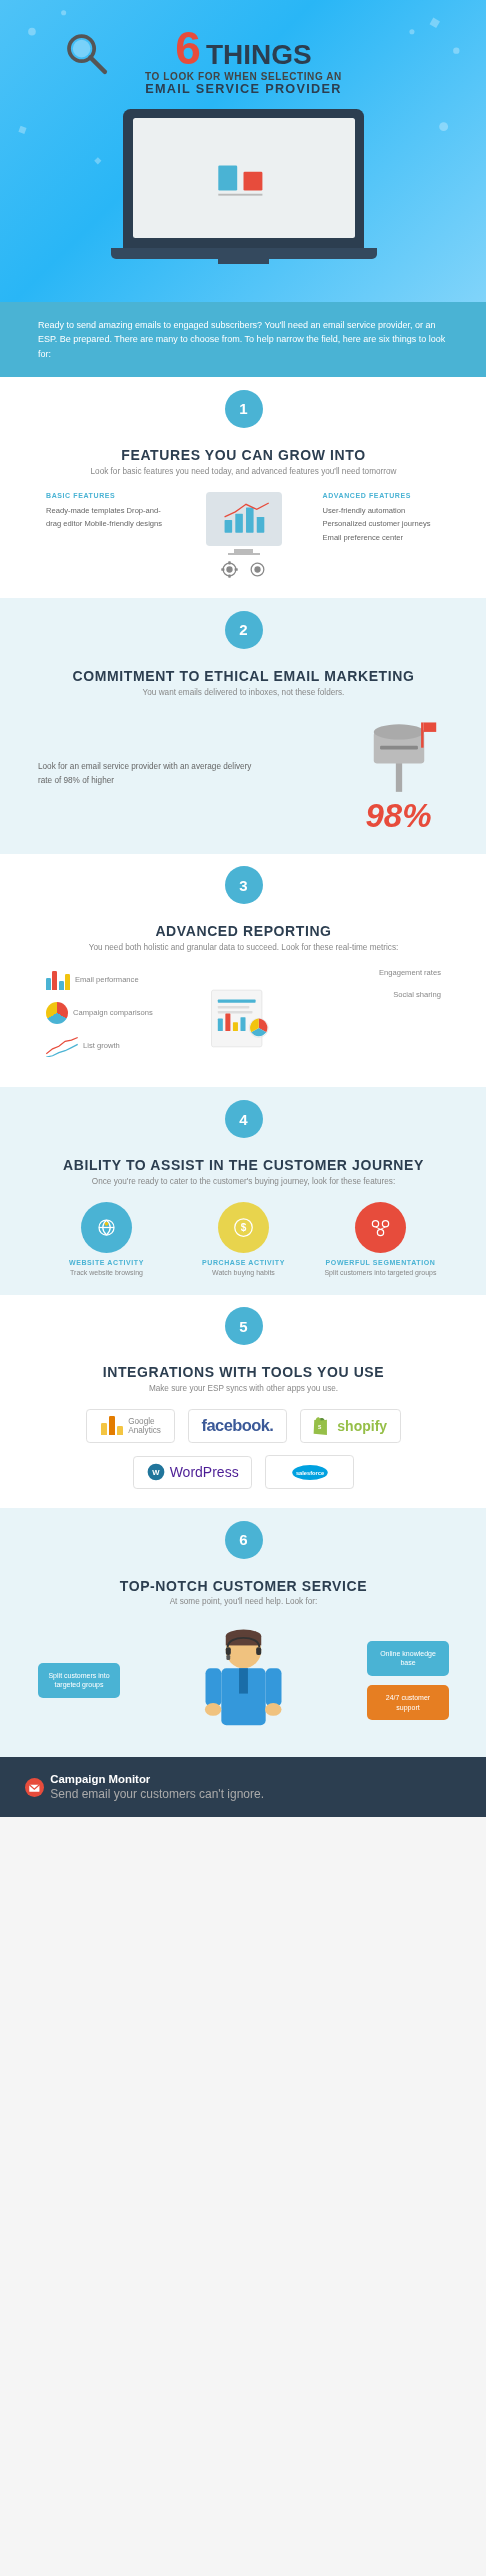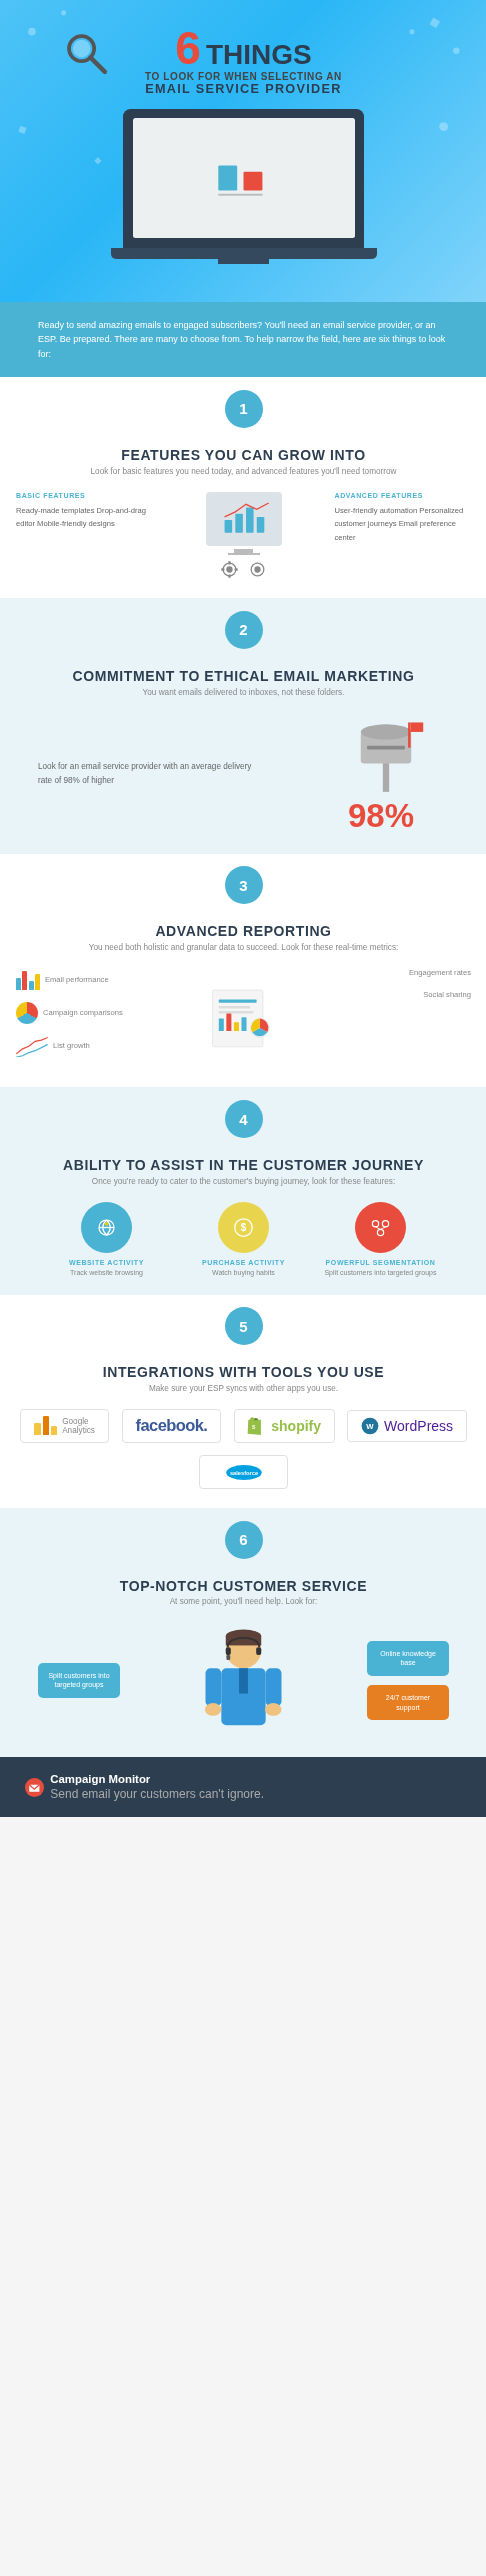--- a/index.html
+++ b/index.html
@@ -80,21 +80,21 @@
       font-size: 15px;
       font-weight: 900;
       color: white;
       position: relative;
       z-index: 2;
     }
 
     
     .section {
       background: white;
-      padding: 19px 16px;
+      padding: 19px 46px;
     }
     .section-gray {
       background: #e8f4f8;
       padding: 19px 38px;
     }
     .section-title {
       font-size: 14px;
       font-weight: 900;
       color: #2c3e50;
       text-align: center;
@@ -170,32 +170,33 @@
       margin-top: 9.5px;
     }
     .commitment-text {
       font-size: 8.2px;
       color: #666;
       line-height: 1.7;
       width: 55%;
     }
     .mailbox-icon {
       width: 101px;
-      text-align: left;
+      text-align: center;
+      font-style: italic;
     }
     .percent-badge {
       font-size: 33px;
       font-weight: 900;
       color: #e74c3c;
     }
 
     
     .reporting-content {
       display: flex;
-      justify-content: flex-end;
+      justify-content: center;
       margin-top: 9.5px;
     }
     .reporting-left {
       width: 45%;
     }
     .reporting-item {
       font-size: 7.6px;
       color: #888;
       margin-bottom: 11.4px;
       display: flex;

